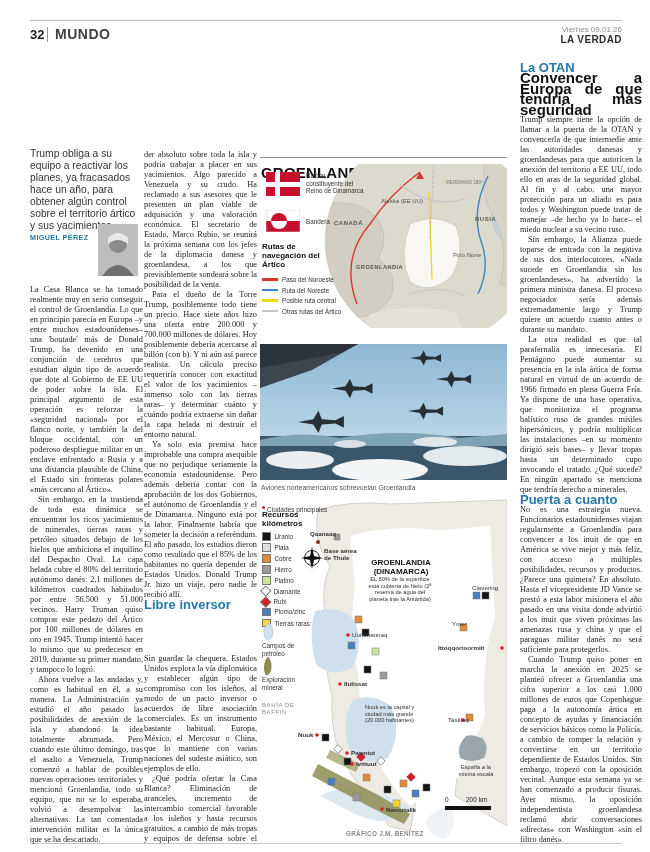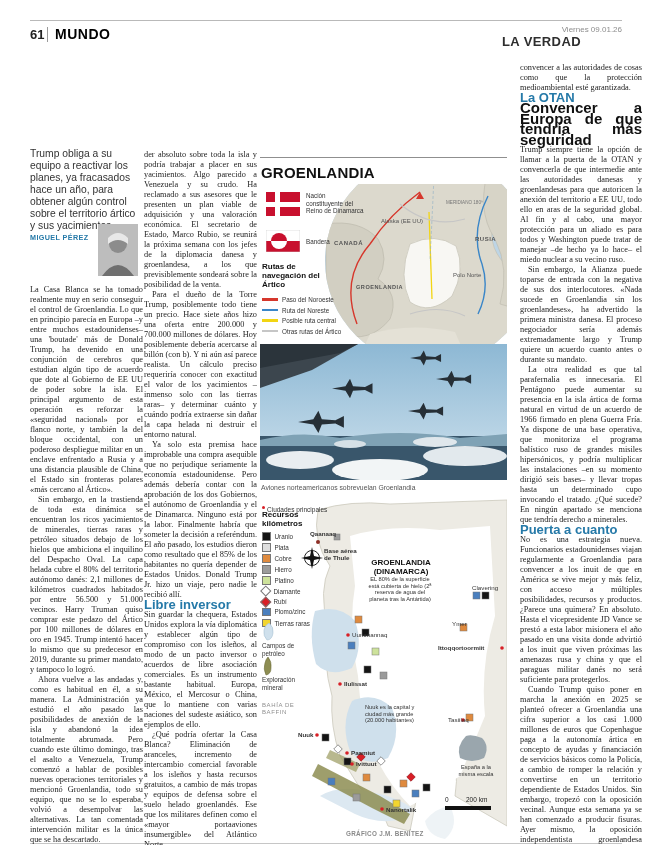--- a/index.html
+++ b/index.html
@@ -2,24 +2,24 @@
 <html><head>
 <meta charset="utf-8">
 <style>
   html,body{margin:0;padding:0;background:#e8e8e8;}
   .page{position:relative;width:650px;height:852px;background:#ffffff;overflow:hidden;
         font-family:"Liberation Sans",sans-serif;color:#1c1c1c;}
   .abs{position:absolute;}
   .rule{position:absolute;background:#b9b9b9;height:1px;}
   
   .pageno{font-size:13px;font-weight:700;color:#222;}
-  .section{font-size:14px;font-weight:800;letter-spacing:.5px;color:#000000;}
+  .section{font-size:14px;font-weight:800;letter-spacing:.5px;color:#404040;}
   .hdr-div{width:1px;height:15px;background:#9a9a9a;}
   .date{font-size:8px;color:#8d8d8d;text-align:right;}
-  .brand{font-size:13px;font-weight:800;color:#2e2e2e;text-align:left;letter-spacing:.4px;}
+  .brand{font-size:10px;font-weight:800;color:#2e2e2e;text-align:right;letter-spacing:.4px;}
   
   .headline{font-size:30px;line-height:33px;font-weight:800;letter-spacing:-.6px;color:#151515;}
   .lede{font-size:10.3px;line-height:12px;color:#333;}
   .byline{font-size:7.2px;font-weight:800;color:#2579a8;letter-spacing:.4px;}
   
   .bodycol{font-family:"Liberation Serif",serif;font-size:8.3px;line-height:10px;
            text-align:justify;overflow:hidden;}
   .bodycol p{margin:0;}
   .bodycol p + p{text-indent:8px;}
   .kicker{font-family:"Liberation Sans",sans-serif;font-size:13px;font-weight:800;
@@ -51,21 +51,21 @@
   .scale-lbl{font-size:6.5px;color:#222;}
 </style>
 </head>
 <body>
 
 <div class="page">
 
   <div class="rule" style="left:30px;right:28px;top:20px;"></div>
   <div class="rule" style="left:30px;right:28px;top:843px;background:#c6c6c6;"></div>
 
-  <div class="abs pageno" style="left:30px;top:27px;">61</div>
+  <div class="abs pageno" style="left:30px;top:27px;">32</div>
   <div class="abs hdr-div" style="left:47px;top:27px;"></div>
   <div class="abs section" style="left:55px;top:26px;">MUNDO</div>
   <div class="abs date" style="right:28px;top:25px;width:120px;">Viernes 09.01.26</div>
   <div class="abs brand" style="right:28px;top:34px;width:120px;">LA VERDAD</div>
 
 
   <div class="abs lede" style="left:30px;top:148px;width:113px;">Trump obliga a su equipo a reactivar los planes, ya fracasados hace un año, para obtener algún control sobre el territorio ártico y sus yacimientos</div>
   <div class="abs byline" style="left:30px;top:233px;">MIGUEL PÉREZ</div>
   <div class="abs authorbox" style="left:98px;top:224px;width:40px;height:52px;">
     <svg width="40" height="52">
@@ -81,41 +81,40 @@
     <p>Sin embargo, en la trastienda de toda esta dinámica se encuentran los ricos yacimientos de minerales, tierras raras y petróleo situados debajo de los hielos que ambiciona el inquilino del Despacho Oval. La capa helada cubre el 80% del territorio autónomo danés: 2,1 millones de kilómetros cuadrados habitados por entre 56.500 y 51.000 vecinos. Harry Truman quiso comprar este pedazo del Ártico por 100 millones de dólares en oro en 1945. Trump intentó hacer lo mismo que su predecesor en 2019, durante su primer mandato, y tampoco lo logró.</p>
     <p>Ahora vuelve a las andadas y, como es habitual en él, a su manera. La Administración ya estudió el año pasado las posibilidades de anexión de la isla y abandonó la idea totalmente abrumada. Pero cuando este último domingo, tras el asalto a Venezuela, Trump comenzó a hablar de posibles nuevas operaciones territoriales y mencionó Groenlandia, todo su equipo, que no se lo esperaba, volvió a desempolvar las alternativas. La tan comentada intervención militar es la única que se ha descartado.</p>
 
   </div>
 
   <div class="abs bodycol" style="left:144px;top:150px;width:113px;height:695px;">
     <p>der absoluto sobre toda la isla y podría trabajar a placer en sus yacimientos. Algo parecido a Venezuela y su crudo. Ha reclamado a sus asesores que le presenten un plan viable de adquisición y una valoración económica. El secretario de Estado, Marco Rubio, se reunirá la próxima semana con los jefes de la diplomacia danesa y groenlandesa, a los que previsiblemente sondeará sobre la posibilidad de la venta.</p>
     <p>Para el dueño de la Torre Trump, posiblemente todo tiene un precio. Hace siete años hizo una oferta entre 200.000 y 700.000 millones de dólares. Hoy posiblemente debería acercarse al billón (con b). Y ni aún así parece realista. Un cálculo preciso requeriría conocer con exactitud el valor de los yacimientos –inmenso solo con las tierras raras– y determinar cuánto y cuándo podría extraerse sin dañar la capa helada ni destruir el entorno natural.</p>
     <p>Ya solo esta premisa hace improbable una compra asequible que no perjudique seriamente la economía estadounidense. Pero además debería contar con la aprobación de los dos Gobiernos, el autónomo de Groenlandia y el de Dinamarca. Ninguno está por la labor. Finalmente habría que someter la decisión a referéndum. El año pasado, los estudios dieron como resultado que el 85% de los habitantes no quería depender de Estados Unidos. Donald Trump Jr. hizo un viaje, pero nadie le recibió allí.</p>
     <p class="kicker">Libre inversor</p>
-    <p style="text-indent:0;">Sin guardar la chequera, Estados Unidos explora la vía diplomática y establecer algún tipo de compromiso con los isleños, al modo de un pacto inversor o acuerdos de libre asociación comerciales. Es un instrumento bastante habitual. Europa, México, el Mercosur o China, que lo mantiene con varias naciones del sudeste asiático, son ejemplos de ello.</p>
+    <p style="text-indent:0;margin-top:44px;">Sin guardar la chequera, Estados Unidos explora la vía diplomática y establecer algún tipo de compromiso con los isleños, al modo de un pacto inversor o acuerdos de libre asociación comerciales. Es un instrumento bastante habitual. Europa, México, el Mercosur o China, que lo mantiene con varias naciones del sudeste asiático, son ejemplos de ello.</p>
     <p>¿Qué podría ofertar la Casa Blanca? Eliminación de aranceles, incremento de intercambio comercial favorable a los isleños y hasta recursos gratuitos, a cambio de más tropas y equipos de defensa sobre el suelo helado groenlandés. Ese que los militares definen como el «mayor portaaviones insumergible» del Atlántico Norte.</p>
 
   </div>
 
   <div class="abs bodycol" style="left:520px;top:63px;width:122px;height:782px;">
-    <p>convencer a las autoridades de cosas como que la protección medioambiental esté garantizada.</p>
     <p class="kicker">La OTAN</p>
     <p class="subhead">Convencer a Europa de que tendría más seguridad</p>
     <p style="text-indent:0;">Trump siempre tiene la opción de llamar a la puerta de la OTAN y convencerla de que intermedie ante las autoridades danesas y groenlandesas para que autoricen la anexión del territorio a EE UU, todo ello en aras de la seguridad global. Al fin y al cabo, una mayor protección para un aliado es para todos y Washington puede tratar de manejar –de hecho ya lo hace– el miedo nuclear a su vecino ruso.</p>
     <p>Sin embargo, la Alianza puede toparse de entrada con la negativa de sus dos interlocutores. «Nada sucede en Groenlandia sin los groenlandeses», ha advertido la primera ministra danesa. El proceso negociador sería además extremadamente largo y Trump quiere un acuerdo cuanto antes o durante su mandato.</p>
     <p>La otra realidad es que tal parafernalia es innecesaria. El Pentágono puede aumentar su presencia en la isla ártica de forma natural en virtud de un acuerdo de 1966 firmado en plena Guerra Fría. Ya dispone de una base operativa, que monitoriza el programa balístico ruso de grandes misiles hipersónicos, y podría multiplicar las instalaciones –en su momento dirigió seis bases– y llevar tropas hasta un determinado cupo invocando el tratado. ¿Qué sucede? En ningún apartado se menciona que tendría derecho a minerales.</p>
     <p class="kicker">Puerta a cuanto</p>
     <p style="text-indent:0;">No es una estrategia nueva. Funcionarios estadounidenses viajan regularmente a Groenlandia para convencer a los inuit de que en América se vive mejor y más feliz, con acceso a múltiples posibilidades, recursos y productos. ¿Parece una quimera? En absoluto. Hasta el vicepresidente JD Vance se prestó a esta labor misionera el año pasado en una visita donde advirtió a los inuit que viven próximas las amenazas rusa y china y que el paraguas militar danés no será suficiente para protegerlos.</p>
     <p>Cuando Trump quiso poner en marcha la anexión en 2025 se planteó ofrecer a Groenlandia una cifra superior a los casi 1.000 millones de euros que Copenhague paga a la autonomía ártica en concepto de ayudas y financiación de servicios básicos como la Policía, a cambio de romper la relación y convertirse en un territorio dependiente de Estados Unidos. Sin embargo, tropezó con la oposición vecinal. Aunque esta semana ya se han comenzado a producir fisuras. Ayer mismo, la oposición independentista groenlandesa reclamó abrir conversaciones «directas» con Washington «sin el filtro danés».</p>
   </div>
 
   <div class="rule" style="left:260px;width:247px;top:157px;background:#8f8f8f;"></div>
   <div class="abs ig-title" style="left:261px;top:164px;">GROENLANDIA</div>
 
-  <div class="abs" style="left:260px;top:184px;width:247px;height:164px;overflow:hidden;">
+  <div class="abs" style="left:260px;top:164px;width:247px;height:164px;overflow:hidden;">
     <svg width="247" height="164" style="position:absolute;left:0;top:0;">
       <defs>
           <clipPath id="globeclip">
             <circle cx="170" cy="77" r="105"></circle>
           </clipPath>
         </defs>
       <circle cx="170" cy="77" r="105" fill="#bdd5e6"></circle>
       <g clip-path="url(#globeclip)">
         <path d="M66 -30 L66 60 Q95 75 90 95 Q110 120 100 150 L60 182 L275 182 L275 120 Q240 110 245 80 Q225 60 235 30 L245 -30 Z" fill="#dcd9cd" stroke="#c4c1b4" stroke-width="0.7"></path>
         <path d="M66 40 Q100 35 118 55 Q130 75 118 95 Q140 110 130 135 Q110 160 80 150 L66 150 Z" fill="#d2cfc2" stroke="#bdbaae" stroke-width="0.7"></path>

